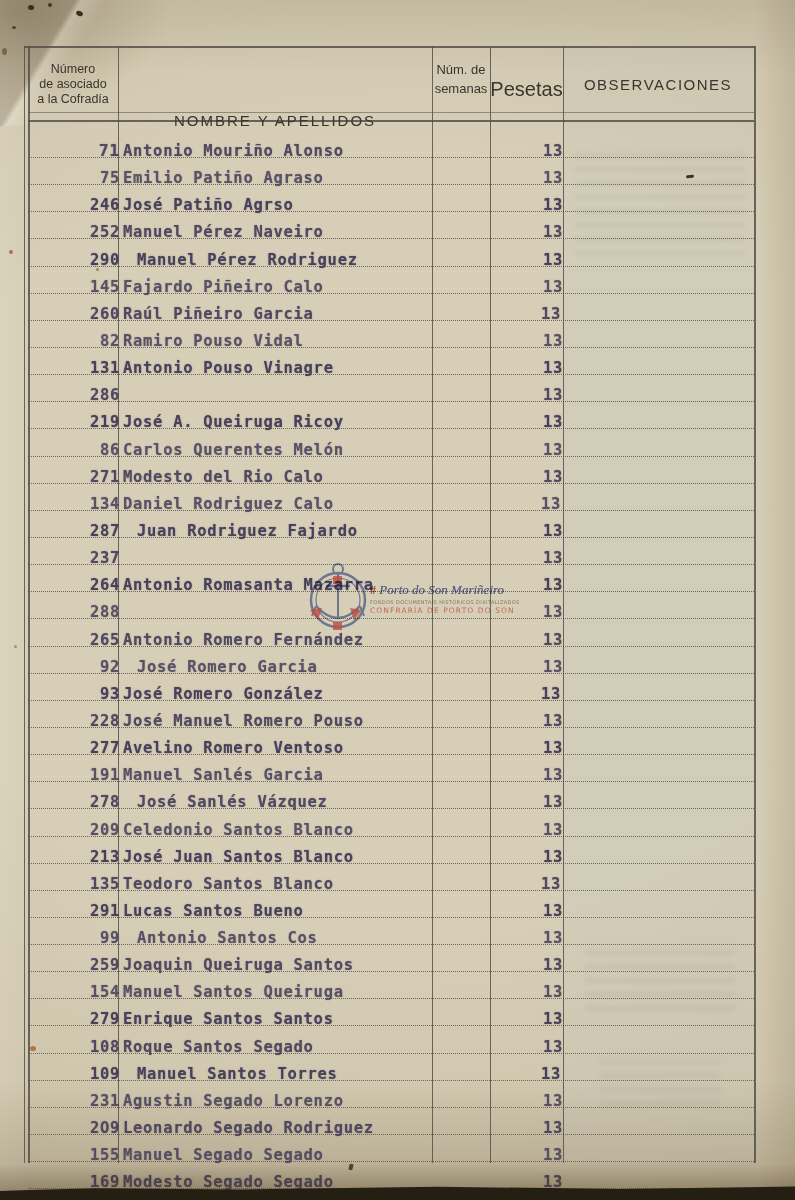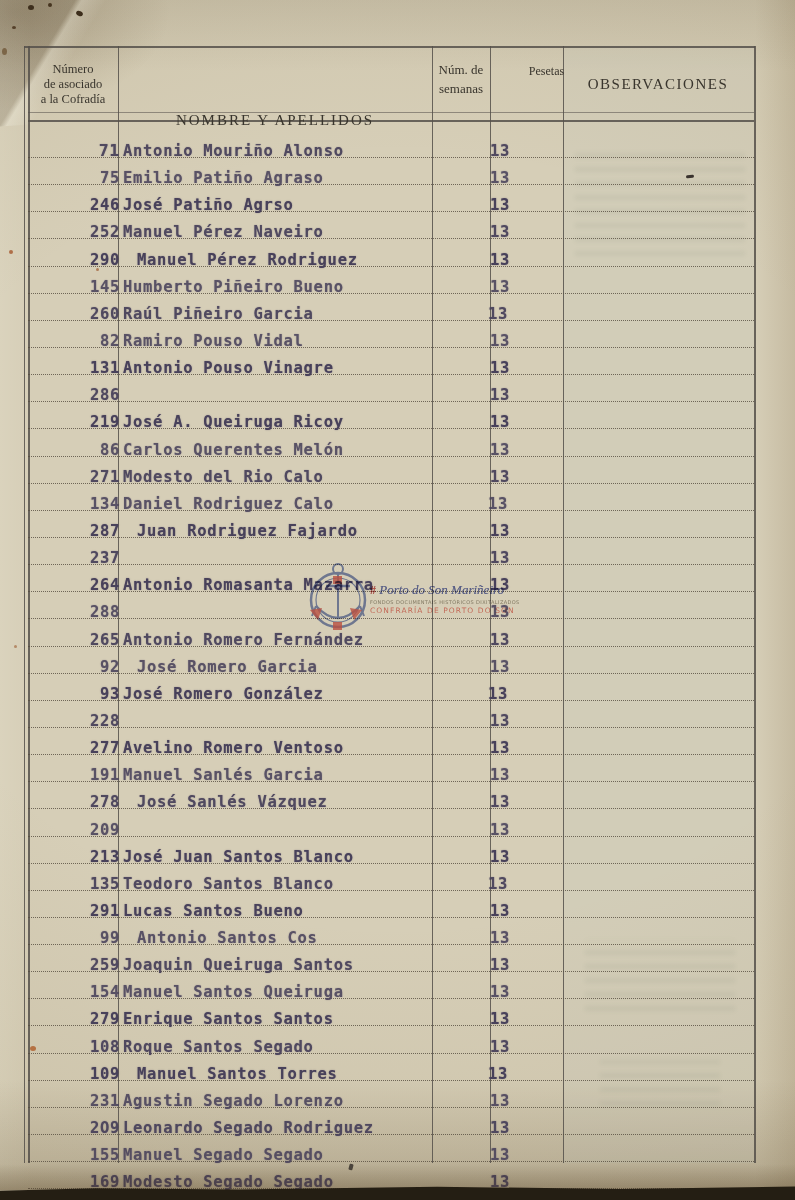--- a/index.html
+++ b/index.html
@@ -20,35 +20,35 @@
   #tint-right{position:absolute;left:563px;top:46px;width:191px;height:1117px;
     background:rgba(190,200,190,.14);}
   
   #bottom-shadow{position:absolute;left:0;bottom:10px;width:795px;height:26px;
     background:linear-gradient(180deg, rgba(0,0,0,0), rgba(85,65,35,.35));}
   #bottom-edge{position:absolute;left:0;bottom:0;width:795px;height:15px;background:#241e13;
     clip-path:polygon(0 38%,12% 22%,30% 30%,55% 12%,78% 26%,100% 10%,100% 100%,0 100%);}
   
   .hline,.vline{position:absolute;background:#55504a;opacity:.85;}
   
-  .hcell{position:absolute;color:#39352d;font-family:Liberation Serif, serif;text-align:center;}
+  .hcell{position:absolute;color:#39352d;font-family:Liberation Sans, sans-serif;text-align:center;}
   .hc-number{left:28px;top:62px;width:90px;font-size:12.5px;line-height:15px;}
   .hc-name{left:118px;top:76px;width:314px;font-size:15px;letter-spacing:2px;margin-top:36px;}
   .hc-weeks{left:432px;top:60px;width:58px;font-size:13px;line-height:19px;}
-  .hc-pesetas{left:490px;top:64px;width:73px;font-size:12px;padding-left:20px;}
+  .hc-pesetas{left:490px;top:78px;width:73px;font-size:20px;}
   .hc-obs{left:563px;top:76px;width:190px;font-size:15px;letter-spacing:1.5px;}
   
   #rows{position:absolute;left:28px;top:130.85px;width:726px;}
   .row{position:relative;height:26.15px;border-bottom:1px dotted rgba(85,76,62,.8);
        font-family:"DejaVu Sans Mono", monospace;font-weight:bold;color:#48415a;}
   .row span{position:absolute;bottom:-3px;white-space:nowrap;font-size:15.5px;letter-spacing:.7px;
        text-shadow:0 0 1.3px rgba(64,56,92,.55);}
   .num{left:0;width:92px;text-align:right;}
   .name{left:95px;}
-  .pes{left:462px;width:73px;text-align:left;letter-spacing:2px;}
+  .pes{left:462px;width:73px;text-align:right;letter-spacing:2px;}
   .row:nth-child(2n) span{opacity:.88;}
   .row:nth-child(3n+1) span{opacity:.94;}
   .row:nth-child(5n) .name{transform:translateX(1px);padding-left:13px;}
   .row:nth-child(7n) .pes{transform:translateX(-2px);}
   .row:nth-child(1) .num{font-size:16.5px;}
   
   #watermark{position:absolute;left:298px;top:552px;width:210px;height:92px;
     mix-blend-mode:multiply;opacity:.85;}
   #wm-emblem{position:absolute;left:0;top:0;}
   #wm-text{position:absolute;left:72px;top:30px;width:138px;}
@@ -121,21 +121,21 @@
         <span class="name">Manuel Pérez Naveiro</span>
         <span class="pes">13</span>
       </div>
       <div class="row">
         <span class="num">290</span>
         <span class="name">Manuel Pérez Rodriguez</span>
         <span class="pes">13</span>
       </div>
       <div class="row">
         <span class="num">145</span>
-        <span class="name">Humberto Piñeiro Bueno</span>
+        <span class="name">Fajardo Piñeiro Calo</span>
         <span class="pes">13</span>
       </div>
       <div class="row">
         <span class="num">260</span>
         <span class="name">Raúl Piñeiro Garcia</span>
         <span class="pes">13</span>
       </div>
       <div class="row">
         <span class="num">82</span>
         <span class="name">Ramiro Pouso Vidal</span>
@@ -198,39 +198,41 @@
         <span class="name">José Romero Garcia</span>
         <span class="pes">13</span>
       </div>
       <div class="row">
         <span class="num">93</span>
         <span class="name">José Romero González</span>
         <span class="pes">13</span>
       </div>
       <div class="row">
         <span class="num">228</span>
+        <span class="name">José Manuel Romero Pouso</span>
         <span class="pes">13</span>
       </div>
       <div class="row">
         <span class="num">277</span>
         <span class="name">Avelino Romero Ventoso</span>
         <span class="pes">13</span>
       </div>
       <div class="row">
         <span class="num">191</span>
         <span class="name">Manuel Sanlés Garcia</span>
         <span class="pes">13</span>
       </div>
       <div class="row">
         <span class="num">278</span>
         <span class="name">José Sanlés Vázquez</span>
         <span class="pes">13</span>
       </div>
       <div class="row">
         <span class="num">209</span>
+        <span class="name">Celedonio Santos Blanco</span>
         <span class="pes">13</span>
       </div>
       <div class="row">
         <span class="num">213</span>
         <span class="name">José Juan Santos Blanco</span>
         <span class="pes">13</span>
       </div>
       <div class="row">
         <span class="num">135</span>
         <span class="name">Teodoro Santos Blanco</span>

